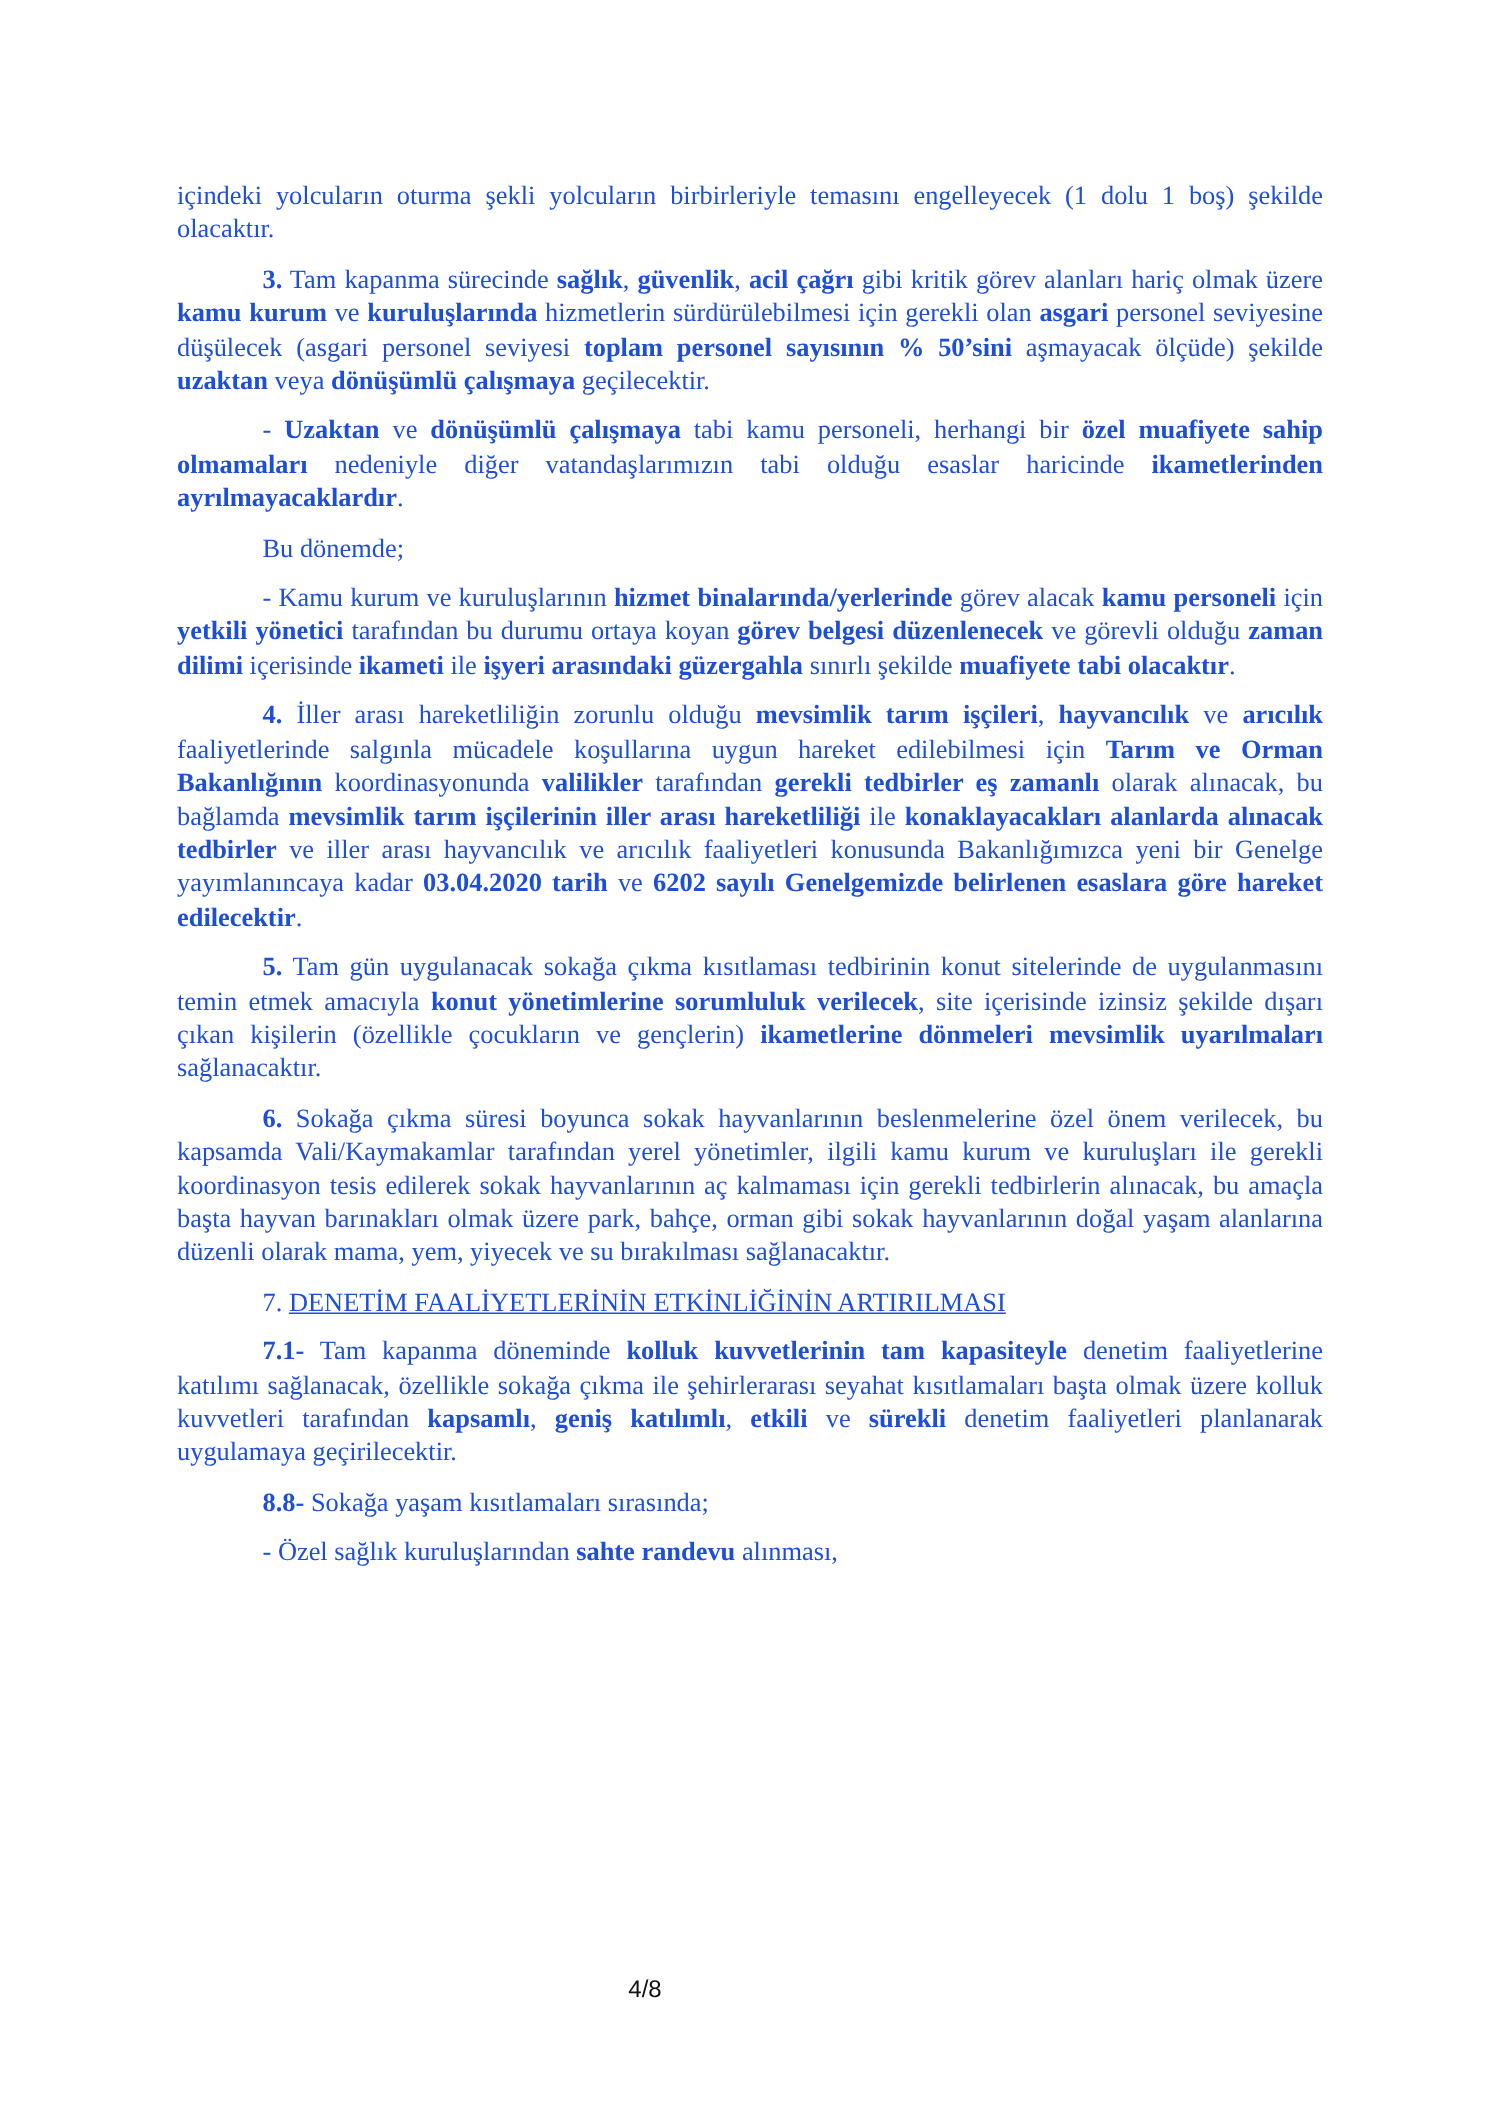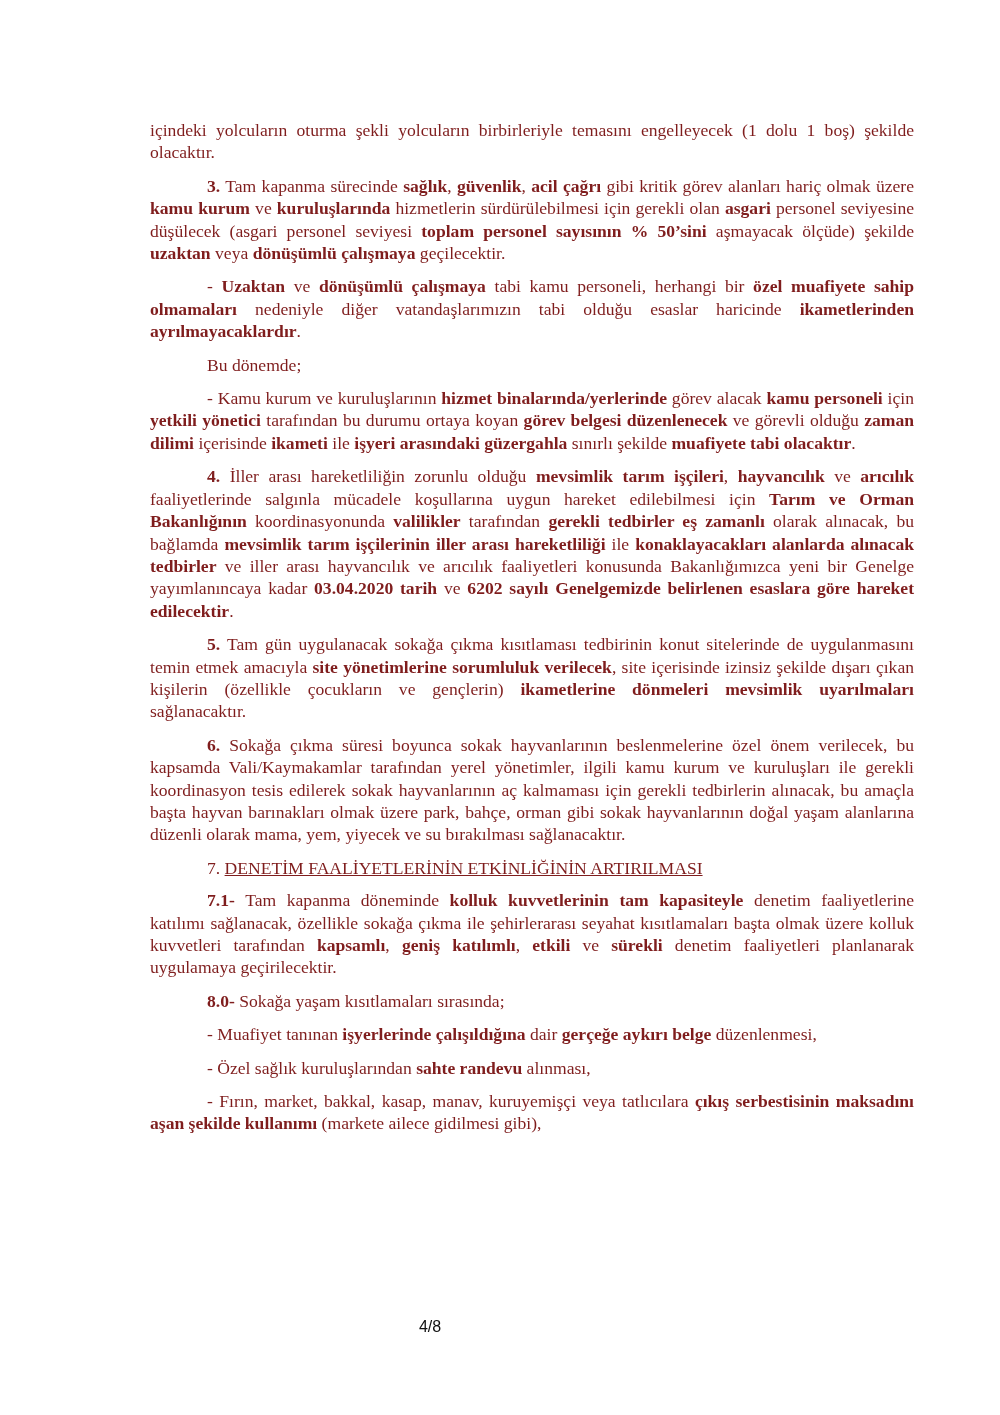--- a/index.html
+++ b/index.html
@@ -1,20 +1,20 @@
 <!DOCTYPE html>
 <html><head>
 <meta charset="utf-8">
 <style>
   html, body { margin:0; padding:0; background:#ffffff; }
   body { width:1000px; height:1415px; position:relative; overflow:hidden; }
   .page {
     position:absolute; left:118px; top:119px; width:764px;
     font-family:"Liberation Serif", serif; font-size:17.6px; line-height:22.4px;
-    color:#7f1d1d; text-align:justify;margin-left:32px;
+    color:#1d4ed8; text-align:justify;
   }
   .p { margin:0 0 11px 0; text-indent:57px; }
   .p.noindent { text-indent:0; }
   .p b { font-weight:bold; }
   .heading { margin:0 0 10px 0; text-indent:57px; font-weight:normal; }
   .heading u { text-decoration:underline; }
   .footer {
     position:absolute; left:0; width:860px; top:1318px; text-align:center;
     font-family:"Liberation Sans Narrow","Liberation Sans", sans-serif; font-size:16px; color:#111;
   }
@@ -23,26 +23,24 @@
 <body>
 
 <div class="page">
   <div id="block1">
       <p class="p noindent"><span>içindeki yolcuların oturma şekli yolcuların birbirleriyle temasını engelleyecek (1 dolu 1 boş) şekilde olacaktır.</span></p>
       <p class="p"><b>3.</b><span> Tam kapanma sürecinde </span><b>sağlık</b><span>, </span><b>güvenlik</b><span>, </span><b>acil çağrı</b><span> gibi kritik görev alanları hariç olmak üzere </span><b>kamu kurum</b><span> ve </span><b>kuruluşlarında</b><span> hizmetlerin sürdürülebilmesi için gerekli olan </span><b>asgari</b><span> personel seviyesine düşülecek (asgari personel seviyesi </span><b>toplam personel sayısının % 50’sini</b><span> aşmayacak ölçüde) şekilde </span><b>uzaktan</b><span> veya </span><b>dönüşümlü çalışmaya</b><span> geçilecektir.</span></p>
       <p class="p"><span>- </span><b>Uzaktan</b><span> ve </span><b>dönüşümlü çalışmaya</b><span> tabi kamu personeli, herhangi bir </span><b>özel muafiyete sahip olmamaları</b><span> nedeniyle diğer vatandaşlarımızın tabi olduğu esaslar haricinde </span><b>ikametlerinden ayrılmayacaklardır</b><span>.</span></p>
       <p class="p"><span>Bu dönemde;</span></p>
       <p class="p"><span>- Kamu kurum ve kuruluşlarının </span><b>hizmet binalarında/yerlerinde</b><span> görev alacak </span><b>kamu personeli</b><span> için </span><b>yetkili yönetici</b><span> tarafından bu durumu ortaya koyan </span><b>görev belgesi düzenlenecek</b><span> ve görevli olduğu </span><b>zaman dilimi</b><span> içerisinde </span><b>ikameti</b><span> ile </span><b>işyeri arasındaki güzergahla</b><span> sınırlı şekilde </span><b>muafiyete tabi olacaktır</b><span>.</span></p>
       <p class="p"><b>4.</b><span> İller arası hareketliliğin zorunlu olduğu </span><b>mevsimlik tarım işçileri</b><span>, </span><b>hayvancılık</b><span> ve </span><b>arıcılık</b><span> faaliyetlerinde salgınla mücadele koşullarına uygun hareket edilebilmesi için </span><b>Tarım ve Orman Bakanlığının</b><span> koordinasyonunda </span><b>valilikler</b><span> tarafından </span><b>gerekli tedbirler eş zamanlı</b><span> olarak alınacak, bu bağlamda </span><b>mevsimlik tarım işçilerinin iller arası hareketliliği</b><span> ile </span><b>konaklayacakları alanlarda alınacak tedbirler</b><span> ve iller arası hayvancılık ve arıcılık faaliyetleri konusunda Bakanlığımızca yeni bir Genelge yayımlanıncaya kadar </span><b>03.04.2020 tarih</b><span> ve </span><b>6202 sayılı Genelgemizde belirlenen esaslara göre hareket edilecektir</b><span>.</span></p>
-      <p class="p"><b>5.</b><span> Tam gün uygulanacak sokağa çıkma kısıtlaması tedbirinin konut sitelerinde de uygulanmasını temin etmek amacıyla </span><b>site yönetimlerine sorumluluk verilecek</b><span>, site içerisinde izinsiz şekilde dışarı çıkan kişilerin (özellikle çocukların ve gençlerin) </span><b>ikametlerine dönmeleri mevsimlik uyarılmaları</b><span> sağlanacaktır.</span></p>
+      <p class="p"><b>5.</b><span> Tam gün uygulanacak sokağa çıkma kısıtlaması tedbirinin konut sitelerinde de uygulanmasını temin etmek amacıyla </span><b>konut yönetimlerine sorumluluk verilecek</b><span>, site içerisinde izinsiz şekilde dışarı çıkan kişilerin (özellikle çocukların ve gençlerin) </span><b>ikametlerine dönmeleri mevsimlik uyarılmaları</b><span> sağlanacaktır.</span></p>
       <p class="p"><b>6.</b><span> Sokağa çıkma süresi boyunca sokak hayvanlarının beslenmelerine özel önem verilecek, bu kapsamda Vali/Kaymakamlar tarafından yerel yönetimler, ilgili kamu kurum ve kuruluşları ile gerekli koordinasyon tesis edilerek sokak hayvanlarının aç kalmaması için gerekli tedbirlerin alınacak, bu amaçla başta hayvan barınakları olmak üzere park, bahçe, orman gibi sokak hayvanlarının doğal yaşam alanlarına düzenli olarak mama, yem, yiyecek ve su bırakılması sağlanacaktır.</span></p>
     </div>
   <p class="heading"><span>7. </span><u>DENETİM FAALİYETLERİNİN ETKİNLİĞİNİN ARTIRILMASI</u></p>
   <div id="block2">
       <p class="p"><b>7.1-</b><span> Tam kapanma döneminde </span><b>kolluk kuvvetlerinin tam kapasiteyle</b><span> denetim faaliyetlerine katılımı sağlanacak, özellikle sokağa çıkma ile şehirlerarası seyahat kısıtlamaları başta olmak üzere kolluk kuvvetleri tarafından </span><b>kapsamlı</b><span>, </span><b>geniş katılımlı</b><span>, </span><b>etkili</b><span> ve </span><b>sürekli</b><span> denetim faaliyetleri planlanarak uygulamaya geçirilecektir.</span></p>
-      <p class="p"><b>8.0-</b><span> Sokağa yaşam kısıtlamaları sırasında;</span></p>
-      <p class="p"><span>- Muafiyet tanınan </span><b>işyerlerinde çalışıldığına</b><span> dair </span><b>gerçeğe aykırı belge</b><span> düzenlenmesi,</span></p>
+      <p class="p"><b>8.8-</b><span> Sokağa yaşam kısıtlamaları sırasında;</span></p>
       <p class="p"><span>- Özel sağlık kuruluşlarından </span><b>sahte randevu</b><span> alınması,</span></p>
-      <p class="p"><span>- Fırın, market, bakkal, kasap, manav, kuruyemişçi veya tatlıcılara </span><b>çıkış serbestisinin maksadını aşan şekilde kullanımı</b><span> (markete ailece gidilmesi gibi),</span></p>
     </div>
 </div>
 
 <div class="footer">4/8</div>
 
 </body></html>

